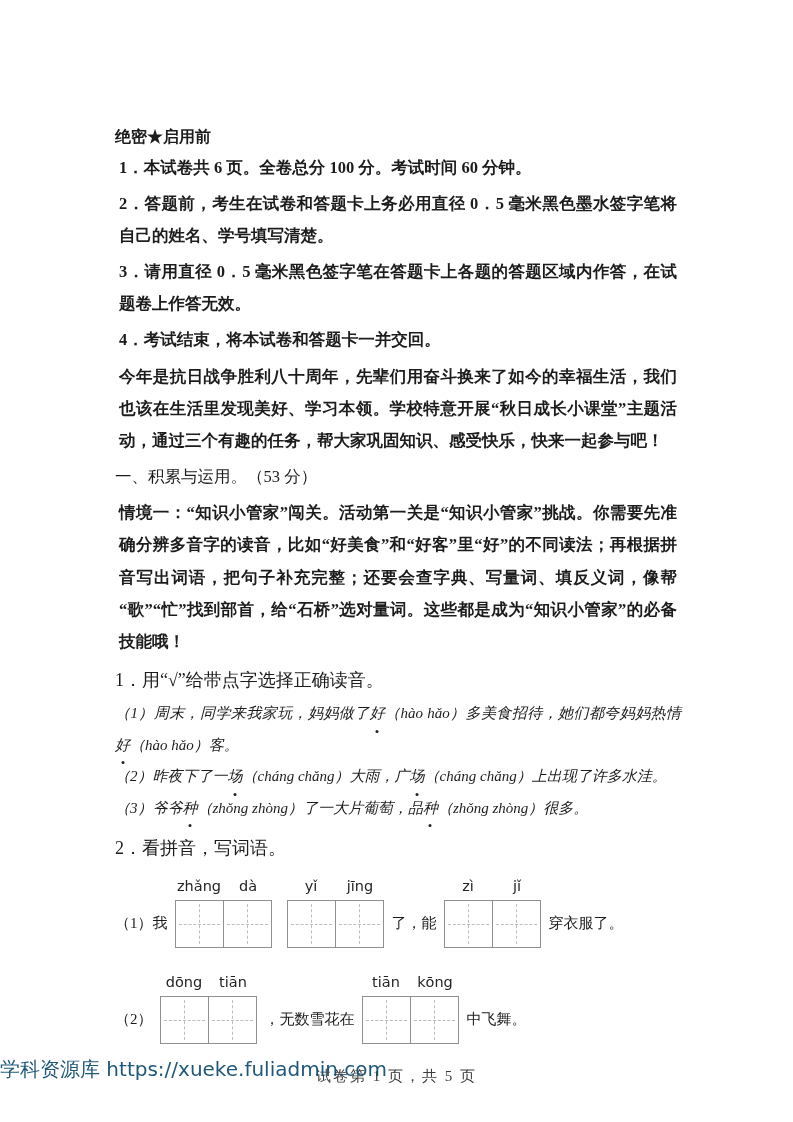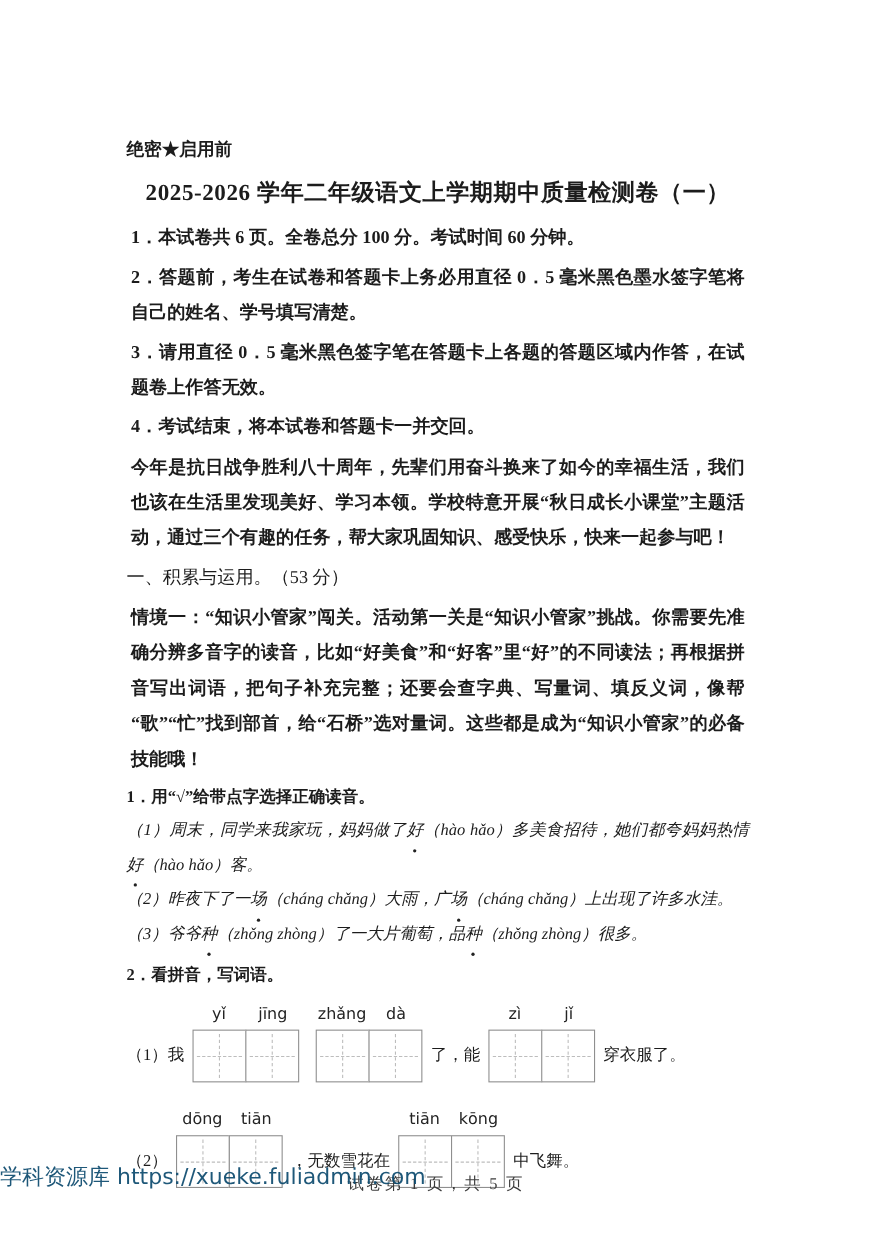--- a/index.html
+++ b/index.html
@@ -42,24 +42,23 @@
     text-align: justify;
     text-justify: inter-ideograph;
     margin: 4px;
   }
   .section-heading {
     font-weight: 400;
     font-size: 16.5px;
     line-height: 1.95;
   }
   .q-title {
-    font-size: 15px;
+    font-size: 18px;
     line-height: 2.0;
     margin-top: 2px;
-    font-weight: bold;
   }
   .q1-item {
     font-size: 15px;
     line-height: 2.1;
     text-align: justify;
     text-justify: inter-ideograph;
     margin: 0;
     font-style: italic;
   }
   .dot-char {
@@ -144,21 +143,20 @@
   }
 </style>
 </head>
 <body>
 
 <div class="page">
   <div class="content">
 
     <div class="classified">绝密★启用前</div>
 
-    <div class="title">2025-2026 学年二年级语文上学期期中质量检测卷（一）</div>
 
 
     <div>
         <p class="notice-item">1．本试卷共 6 页。全卷总分 100 分。考试时间 60 分钟。</p>
         <p class="notice-item">2．答题前，考生在试卷和答题卡上务必用直径 0．5 毫米黑色墨水签字笔将自己的姓名、学号填写清楚。</p>
         <p class="notice-item">3．请用直径 0．5 毫米黑色签字笔在答题卡上各题的答题区域内作答，在试题卷上作答无效。</p>
         <p class="notice-item">4．考试结束，将本试卷和答题卡一并交回。</p>
       </div>
 
     <p class="bold-para">今年是抗日战争胜利八十周年，先辈们用奋斗换来了如今的幸福生活，我们也该在生活里发现美好、学习本领。学校特意开展“秋日成长小课堂”主题活动，通过三个有趣的任务，帮大家巩固知识、感受快乐，快来一起参与吧！</p>
@@ -175,32 +173,32 @@
         <p class="q1-item"><span>（3）爷爷</span><span class="dot-char">种</span><span>（zhǒng zhòng）了一大片葡萄，品</span><span class="dot-char">种</span><span>（zhǒng zhòng）很多。</span></p>
       </div>
 
     <div class="q-title q2-title">2．看拼音，写词语。</div>
 
     <div>
         <div class="q2-row">
           <span class="q2-text">（1）我</span>
           <div class="grid-group">
             <div class="pinyin-row">
+              <span class="pinyin-label">zhǎng</span>
+              <span class="pinyin-label">dà</span>
+            </div>
+            <div class="box-row">
+              <div class="cell"></div>
+              <div class="cell"></div>
+            </div>
+          </div>
+          <div class="grid-group">
+            <div class="pinyin-row">
               <span class="pinyin-label">yǐ</span>
               <span class="pinyin-label">jīng</span>
-            </div>
-            <div class="box-row">
-              <div class="cell"></div>
-              <div class="cell"></div>
-            </div>
-          </div>
-          <div class="grid-group">
-            <div class="pinyin-row">
-              <span class="pinyin-label">zhǎng</span>
-              <span class="pinyin-label">dà</span>
             </div>
             <div class="box-row">
               <div class="cell"></div>
               <div class="cell"></div>
             </div>
           </div>
           <span class="q2-text">了，能</span>
           <div class="grid-group">
             <div class="pinyin-row">
               <span class="pinyin-label">zì</span>

